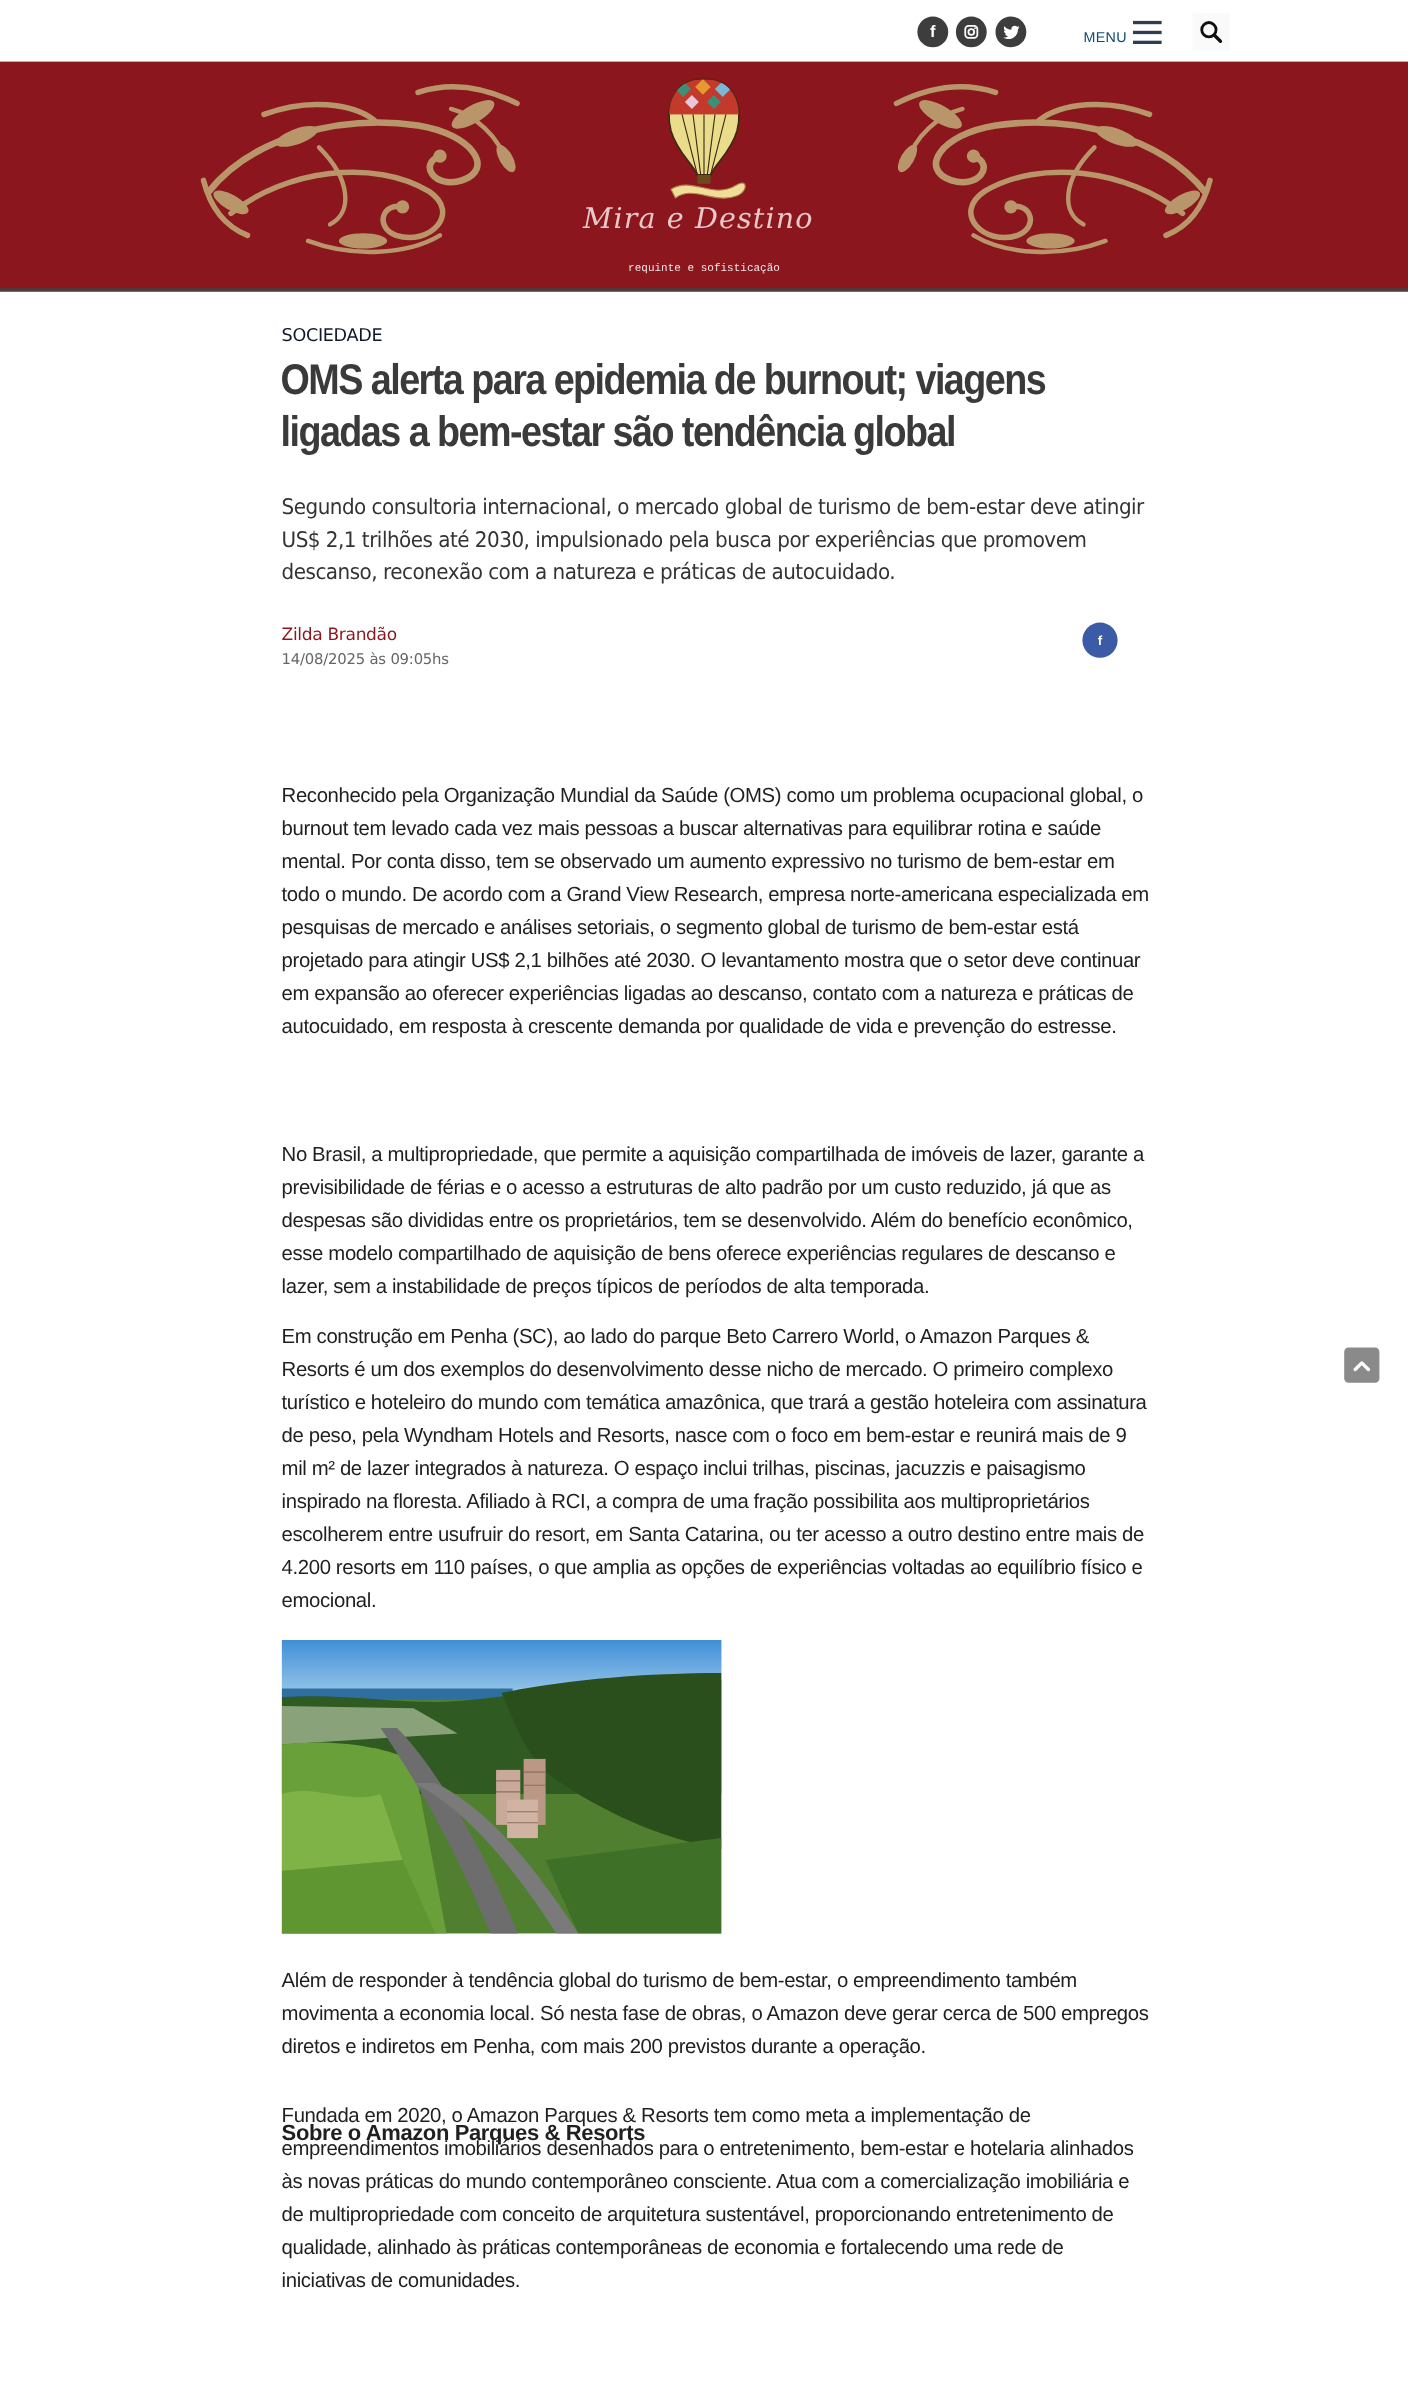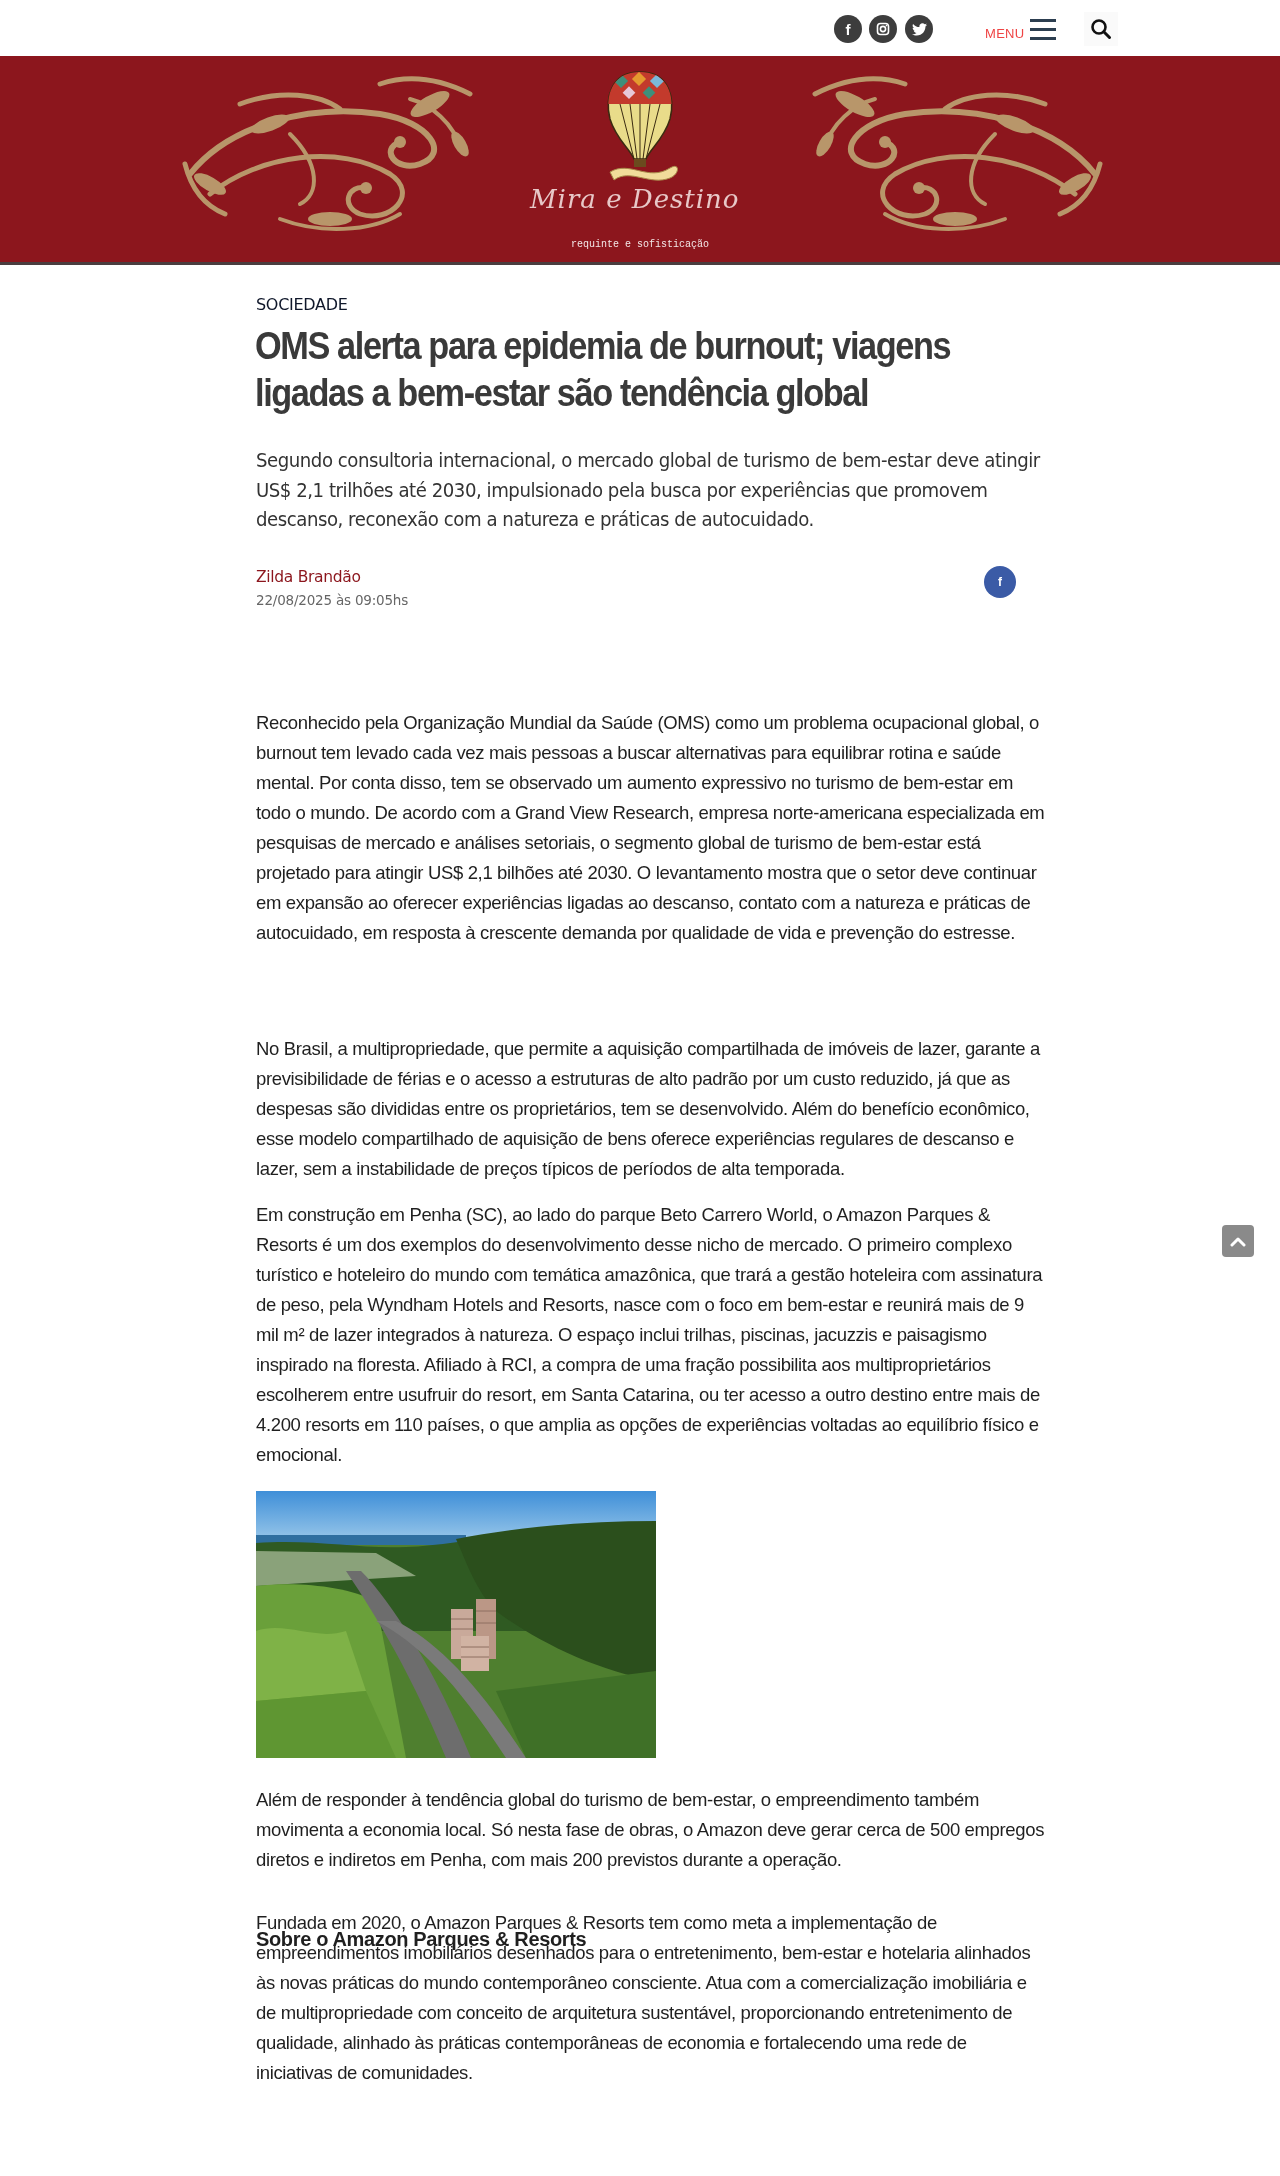--- a/index.html
+++ b/index.html
@@ -3,21 +3,21 @@
 <meta charset="utf-8">
 <style>
   html, body { margin: 0; padding: 0; background: #ffffff; }
   body { width: 1280px; height: 2176px; position: relative; overflow: hidden; font-family: "DejaVu Sans", sans-serif; color: #222; }
 
   
   .topbar { position: absolute; left: 0; top: 0; width: 1280px; height: 56px; background: #fff; }
   .social { position: absolute; top: 15px; width: 28px; height: 28px; border-radius: 50%; background: #3d3d3d; color: #fff; display: flex; align-items: center; justify-content: center; font-family: "Liberation Sans", sans-serif; font-weight: bold; font-size: 15px; }
   .social svg { display: block; }
   .menu-wrap { position: absolute; left: 985px; top: 8px; height: 40px; display: flex; align-items: flex-end; gap: 6px; cursor: pointer; }
-  .menu-label { font-family: "Liberation Sans", sans-serif; font-size: 13px; color: #ef4444; letter-spacing: 0.3px; padding-bottom: 7px; }
+  .menu-label { font-family: "Liberation Sans", sans-serif; font-size: 13px; color: #0c4a6e; letter-spacing: 0.3px; padding-bottom: 7px; }
   .hamburger { width: 26px; height: 28px; position: relative; margin-bottom: 4px; }
   .hamburger span { position: absolute; left: 0; width: 26px; height: 3px; background: #2c3e50; }
   .search-btn { position: absolute; left: 1084px; top: 12px; width: 34px; height: 34px; background: #fafafa; display: flex; align-items: center; justify-content: center; }
 
   
   .banner { position: absolute; left: 0; top: 56px; width: 1280px; height: 206px; background: #8c161d; border-bottom: 3px solid #4a3d3f; overflow: hidden; }
   .ornament { position: absolute; top: 8px; }
   .logo { position: absolute; left: 530px; top: 8px; width: 220px; height: 192px; }
   .logo-title { position: absolute; left: 0; width: 220px; top: 120px; text-align: left; font-family: "DejaVu Serif", serif; font-style: italic; font-size: 26px; color: #e8c8c8; letter-spacing: 1px; }
   .logo-tag { position: absolute; left: 0; width: 220px; top: 175px; text-align: center; font-family: Liberation Mono, monospace; font-size: 10px; color: #f2e6e6; }
@@ -153,21 +153,21 @@
     </svg>
     <div class="logo-title">Mira e Destino</div>
     <div class="logo-tag">requinte e sofisticação</div>
   </div>
 </div>
 
 <a class="category">SOCIEDADE</a>
 <h1 class="headline" style="margin:0;">OMS alerta para epidemia de burnout; viagens ligadas a bem-estar são tendência global</h1>
 <p class="lead" style="margin:0;">Segundo consultoria internacional, o mercado global de turismo de bem-estar deve atingir US$ 2,1 trilhões até 2030, impulsionado pela busca por experiências que promovem descanso, reconexão com a natureza e práticas de autocuidado.</p>
 <a class="author">Zilda Brandão</a>
-<div class="date">22/08/2025 às 09:05hs</div>
+<div class="date">14/08/2025 às 09:05hs</div>
 <a class="share-fb">
   <span>f</span>
 </a>
 
 <p class="body-text p1">Reconhecido pela Organização Mundial da Saúde (OMS) como um problema ocupacional global, o burnout tem levado cada vez mais pessoas a buscar alternativas para equilibrar rotina e saúde mental. Por conta disso, tem se observado um aumento expressivo no turismo de bem-estar em todo o mundo. De acordo com a Grand View Research, empresa norte-americana especializada em pesquisas de mercado e análises setoriais, o segmento global de turismo de bem-estar está projetado para atingir US$ 2,1 bilhões até 2030. O levantamento mostra que o setor deve continuar em expansão ao oferecer experiências ligadas ao descanso, contato com a natureza e práticas de autocuidado, em resposta à crescente demanda por qualidade de vida e prevenção do estresse.</p>
 <p class="body-text p2">No Brasil, a multipropriedade, que permite a aquisição compartilhada de imóveis de lazer, garante a previsibilidade de férias e o acesso a estruturas de alto padrão por um custo reduzido, já que as despesas são divididas entre os proprietários, tem se desenvolvido. Além do benefício econômico, esse modelo compartilhado de aquisição de bens oferece experiências regulares de descanso e lazer, sem a instabilidade de preços típicos de períodos de alta temporada.</p>
 <p class="body-text p3">Em construção em Penha (SC), ao lado do parque Beto Carrero World, o Amazon Parques &amp; Resorts é um dos exemplos do desenvolvimento desse nicho de mercado. O primeiro complexo turístico e hoteleiro do mundo com temática amazônica, que trará a gestão hoteleira com assinatura de peso, pela Wyndham Hotels and Resorts, nasce com o foco em bem-estar e reunirá mais de 9 mil m² de lazer integrados à natureza. O espaço inclui trilhas, piscinas, jacuzzis e paisagismo inspirado na floresta. Afiliado à RCI, a compra de uma fração possibilita aos multiproprietários escolherem entre usufruir do resort, em Santa Catarina, ou ter acesso a outro destino entre mais de 4.200 resorts em 110 países, o que amplia as opções de experiências voltadas ao equilíbrio físico e emocional.</p>
 
 <div class="photo" title="Vista aérea do empreendimento Amazon Parques &amp; Resorts entre montanhas verdes, rodovia e mar ao fundo">
   <svg width="400" height="267" viewBox="0 0 400 267">

